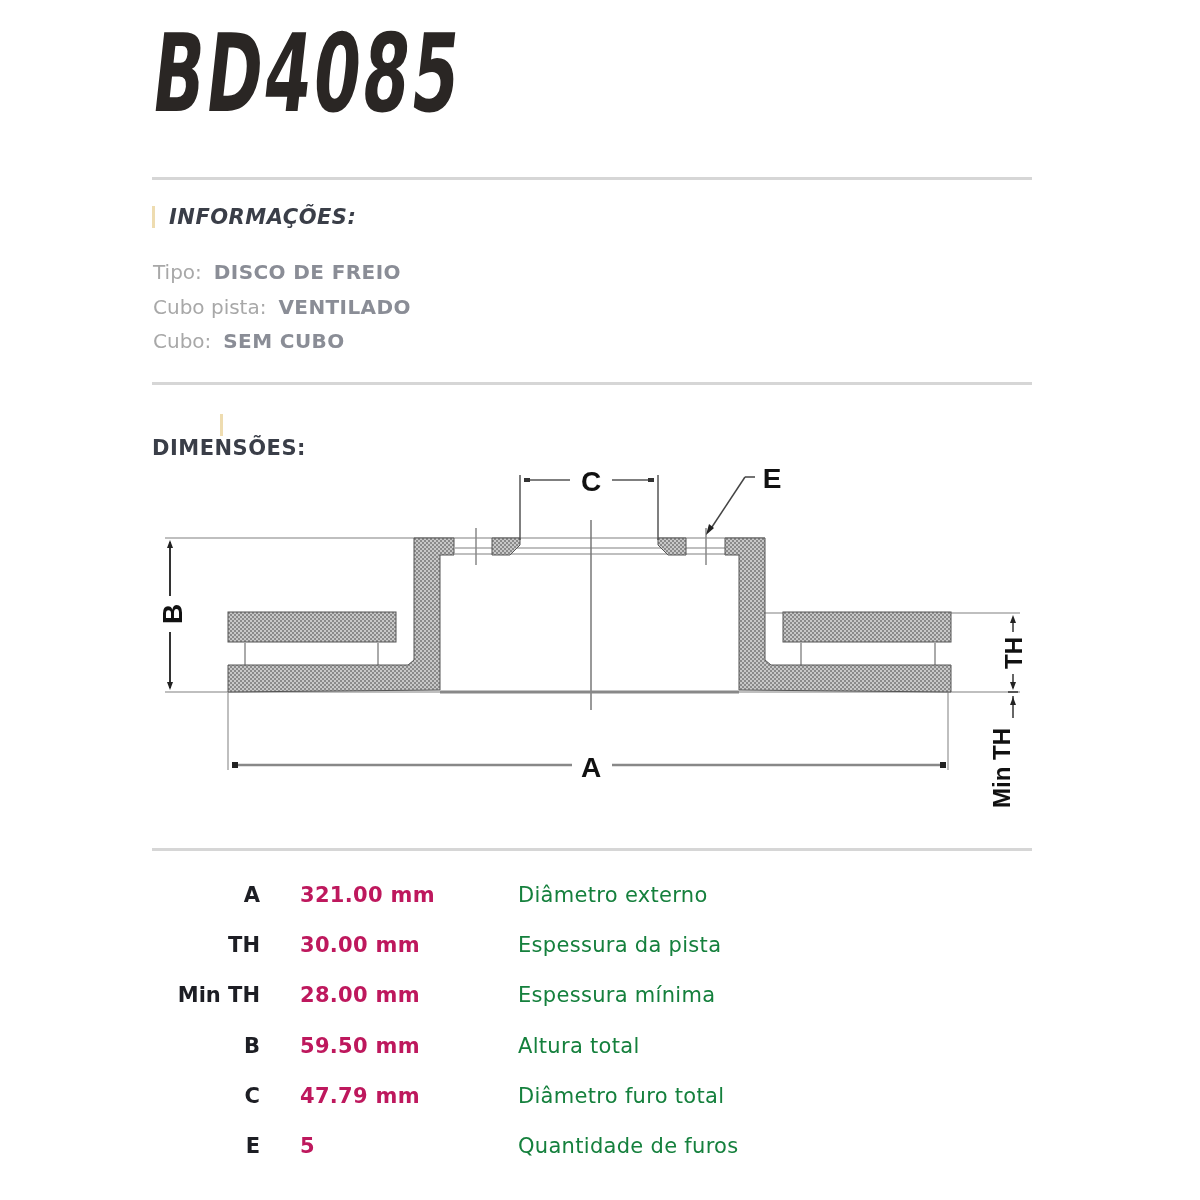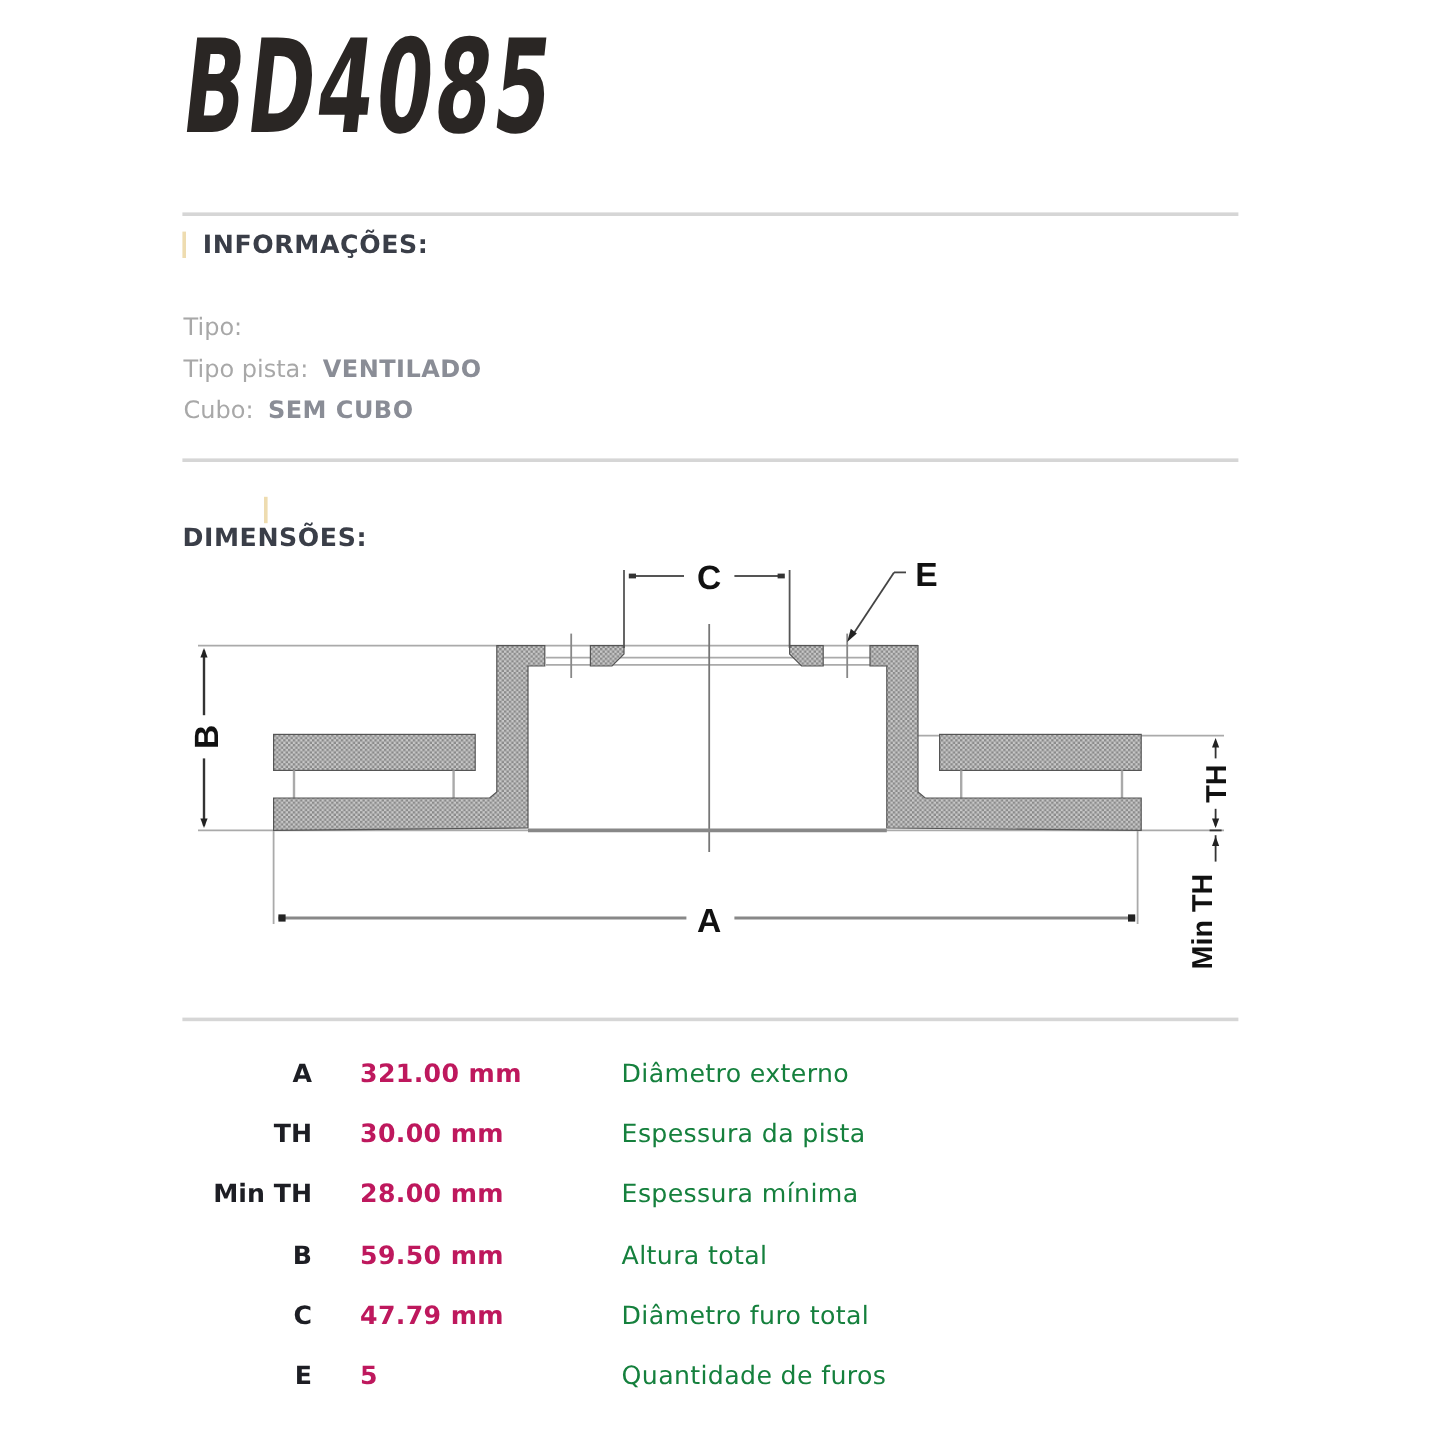--- a/index.html
+++ b/index.html
@@ -20,31 +20,32 @@
   .dim-value { position:absolute; left:150px; color:#be185d; font-weight:bold; white-space:nowrap; letter-spacing:0.3px; }
   .dim-desc { position:absolute; left:368px; color:#15803d; white-space:nowrap; letter-spacing:0.3px; }
 </style>
 </head>
 <body>
 
 <div class="title">BD4085</div>
 
 <div class="sep" style="top:177px;"></div>
 
-<div class="section-head" style="top:192px;">
+<div class="section-head" style="top:205px;font-style:italic;">
   <span class="accent"></span>
   <span class="section-title">INFORMAÇÕES:</span>
 </div>
 
 <div class="info">
   <div class="info-row">
     <span class="info-label">Tipo:</span>
+    <span class="info-value">DISCO DE FREIO</span>
   </div>
   <div class="info-row">
-    <span class="info-label">Tipo pista:</span>
+    <span class="info-label">Cubo pista:</span>
     <span class="info-value">VENTILADO</span>
   </div>
   <div class="info-row">
     <span class="info-label">Cubo:</span>
     <span class="info-value">SEM CUBO</span>
   </div>
 </div>
 
 <div class="sep" style="top:382px;"></div>
 

